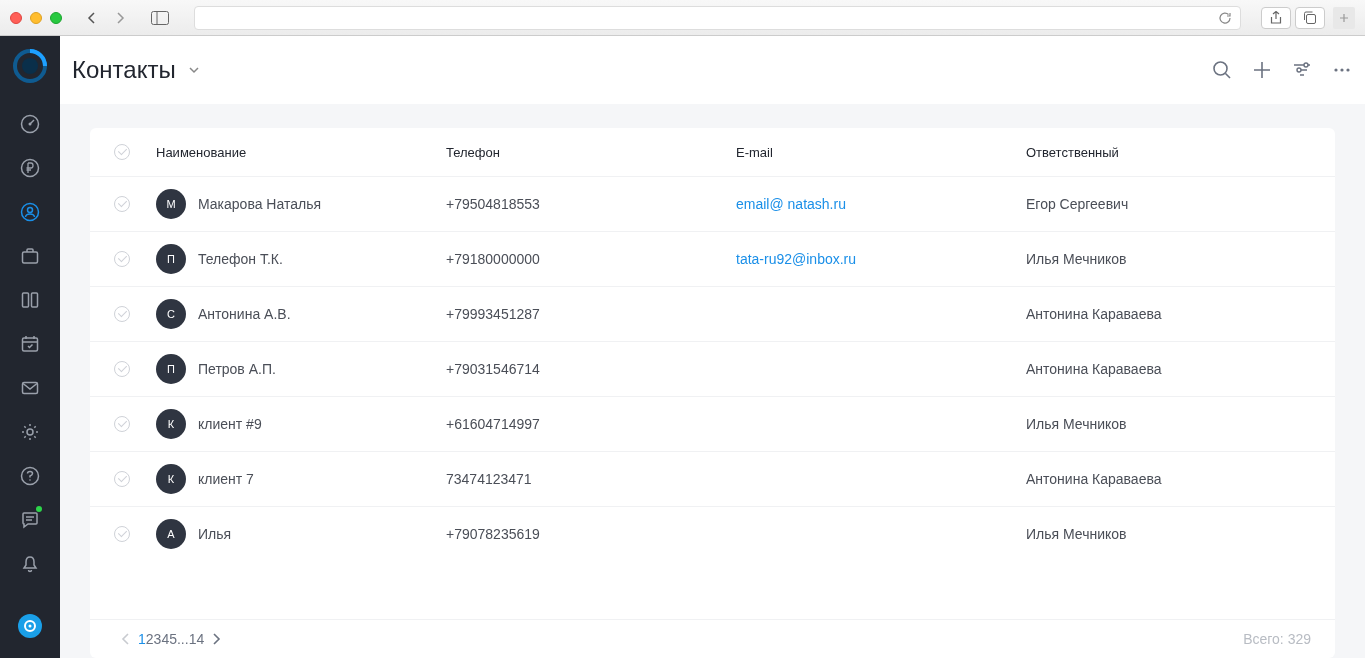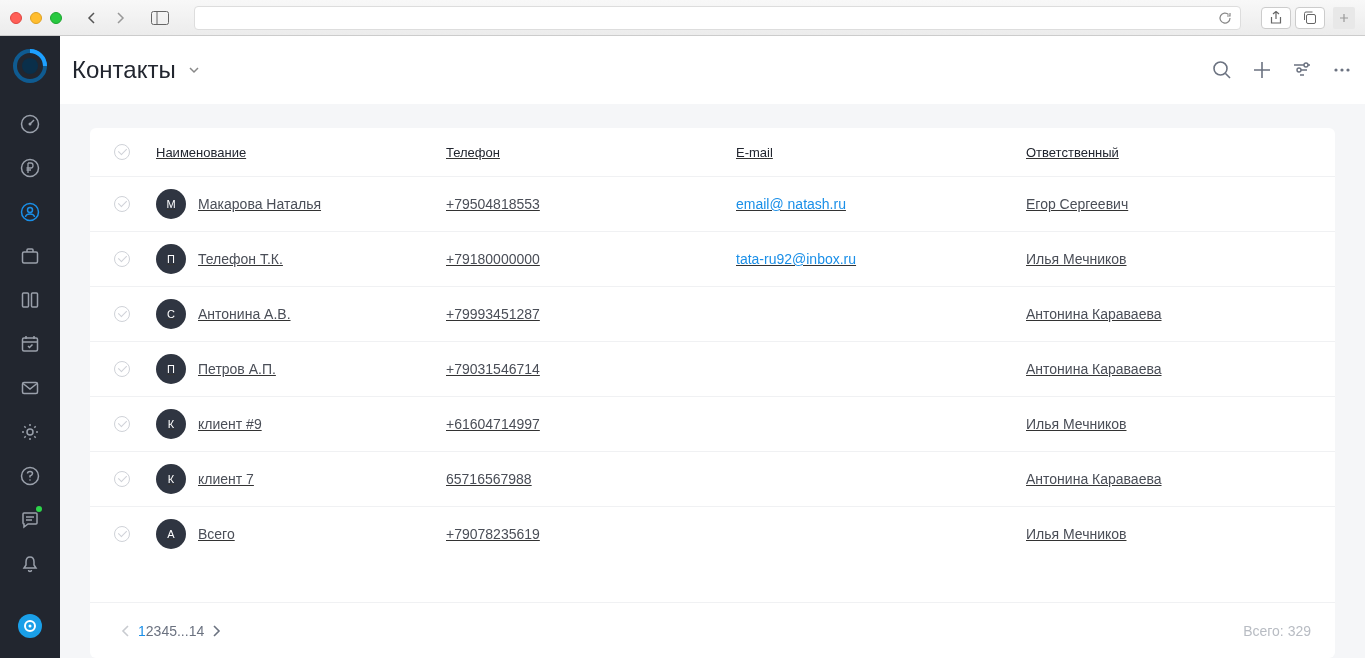--- a/index.html
+++ b/index.html
@@ -41,37 +41,37 @@
 .header-title { font-size: 24px; font-weight: 500; color: #22262f; display: flex; align-items: center; gap: 12px; }
 .header-title-chevron { color: #888; }
 .header-actions { margin-left: auto; display: flex; gap: 18px; align-items: center; }
 .header-action { color: #6b7280; cursor: pointer; }
 
 
 .content { flex: 1; padding: 24px 30px 0; overflow: hidden; display: flex; flex-direction: column; }
 .card { background: #fff; border-radius: 6px; flex: 1; display: flex; flex-direction: column; overflow: hidden; }
 
 
-.table-container { flex: 1; overflow-y: auto; text-decoration: underline; }
+.table-container { flex: 1; overflow-y: auto; }
 table { width: 100%; border-collapse: collapse; }
 thead th { text-align: left; font-weight: 500; font-size: 13px; color: #22262f; padding: 16px 12px; }
 tbody tr { border-top: 1px solid #f0f1f3; }
 tbody td { padding: 12px 12px; font-size: 14px; color: #4a4e57; vertical-align: middle; }
 .col-check { width: 54px; padding-left: 24px !important; }
 .col-name { width: 290px; }
 .col-phone { width: 290px; }
 .col-email { width: 290px; }
 .check-circle { width: 16px; height: 16px; border: 1.5px solid #cfd2d8; border-radius: 50%; display: flex; align-items: center; justify-content: center; }
 .check-circle::after { content: ""; width: 4px; height: 7px; border-right: 1.5px solid #cfd2d8; border-bottom: 1.5px solid #cfd2d8; transform: rotate(45deg) translate(-1px,-1px); }
 .name-cell { display: flex; align-items: center; gap: 12px; }
 .avatar { width: 30px; height: 30px; border-radius: 50%; background: #2f3541; color: #fff; font-size: 11px; font-weight: 500; display: flex; align-items: center; justify-content: center; flex-shrink: 0; }
 .email-link { color: #1a8fe8; }
 
 
-.pagination { height: 56px; display: flex; align-items: center; padding: 0 24px; border-top: 1px solid #f0f1f3; }
+.pagination { height: 39px; display: flex; align-items: center; padding: 0 24px; border-top: 1px solid #f0f1f3; }
 .page-arrow { width: 24px; color: #c8cbd0; display: flex; align-items: center; justify-content: center; cursor: pointer; }
 .page-arrow.enabled { color: #6b7280; }
 .page-num { width: 38px; text-align: center; color: #6b7280; cursor: pointer; }
 .page-num.active { color: #1a8fe8; }
 .page-total { margin-left: auto; color: #b8bcc3; font-size: 14px; }
 
 svg { display: block; }
 </style>
 </head>
 <body>
@@ -342,32 +342,32 @@
                 <tr>
     <td class="col-check">
                     <div class="check-circle"></div>
                   </td>
     <td class="col-name">
       <div class="name-cell">
         <div class="avatar">К</div>
         <span>клиент 7</span>
       </div>
     </td>
-    <td class="col-phone">65716567988</td>
+    <td class="col-phone">73474123471</td>
     <td class="col-email"></td>
     <td>Антонина Караваева</td>
   </tr>
                 <tr>
     <td class="col-check">
                     <div class="check-circle"></div>
                   </td>
     <td class="col-name">
       <div class="name-cell">
         <div class="avatar">А</div>
-        <span>Всего</span>
+        <span>Илья</span>
       </div>
     </td>
     <td class="col-phone">+79078235619</td>
     <td class="col-email"></td>
     <td>Илья Мечников</td>
   </tr>
               </tbody>
           </table>
         </div>
 

